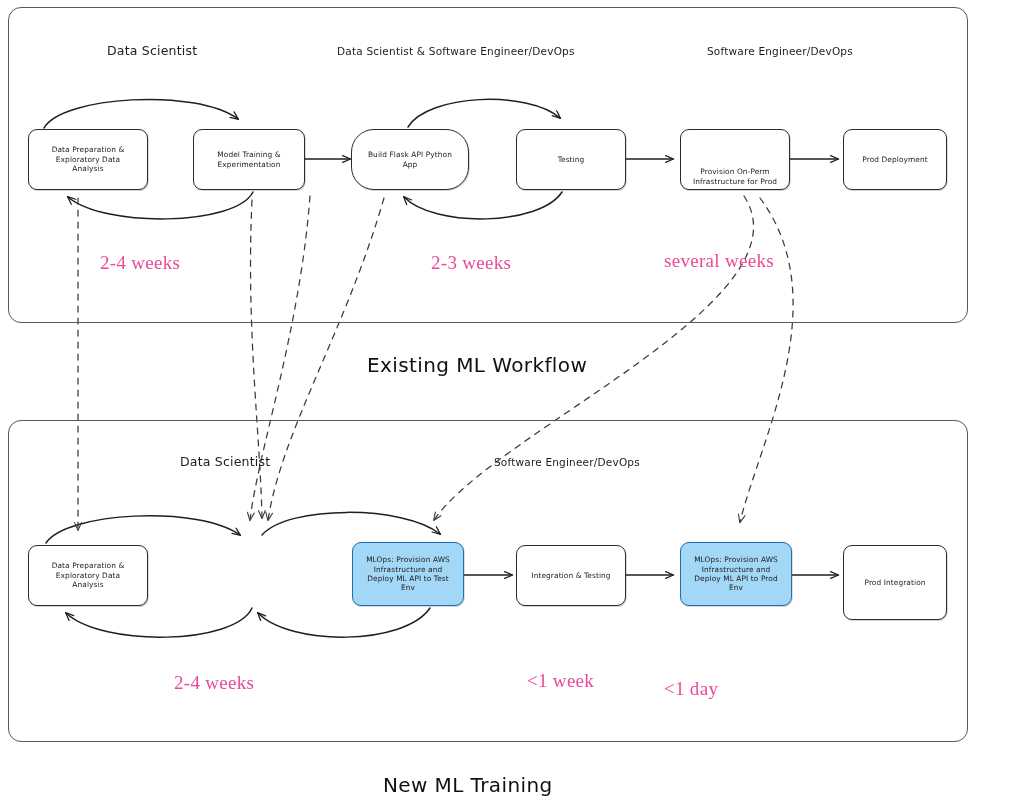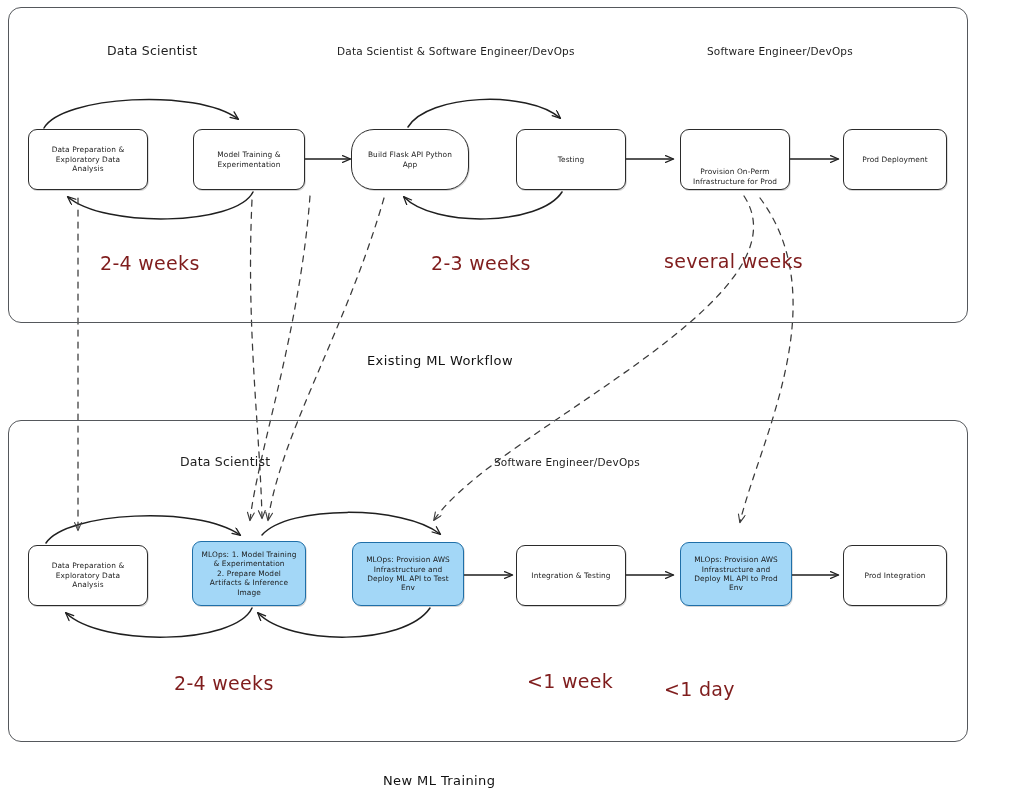--- a/index.html
+++ b/index.html
@@ -28,26 +28,26 @@
     border:1.3px solid #55585c;border-radius:13px;background:transparent;
   }
 
   .role{
     position:absolute;white-space:nowrap;color:#1d1d1d;
     font-size:12.5px;letter-spacing:.2px;
   }
   .role.sm{font-size:10.5px;}
 
   .dur{
-    position:absolute;white-space:nowrap;color:#7f1d1d;
-    font-size:19px;letter-spacing:.3px;
+    position:absolute;white-space:nowrap;color:#ec4899;
+    font-size:19px;letter-spacing:.3px;font-family:Liberation Serif, serif;
   }
   .wf-title{
     position:absolute;white-space:nowrap;color:#111;
-    font-size:13px;letter-spacing:.4px;text-align:right;
+    font-size:20px;letter-spacing:.4px;text-align:right;
   }
 </style>
 </head>
 <body>
 
 <div id="canvas">
 
   <svg class="svg-layer" viewBox="0 0 1024 810" xmlns="http://www.w3.org/2000/svg">
     <defs>
       <marker id="ah" markerWidth="11" markerHeight="11" refX="8.4" refY="4" orient="auto" markerUnits="userSpaceOnUse">
@@ -144,43 +144,36 @@
   <div class="group-box" style="left:8px;top:420px;width:960px;height:322px;"></div>
 
   <div class="role" style="left:180px;top:454px;">Data Scientist</div>
   <div class="role sm" style="left:494px;top:456px;">Software Engineer/DevOps</div>
 
   <div class="node" style="left:28px;top:545px;width:120px;height:61px;">
     <span class="lbl">Data Preparation &amp;
 Exploratory Data
 Analysis</span>
   </div>
-  <div class="node blue" style="left:192px;top:541px;width:114px;height:65px;">
-    <span class="lbl">MLOps: 1. Model Training
-&amp; Experimentation
-2. Prepare Model
-Artifacts &amp; Inference
-Image</span>
-  </div>
   <div class="node blue" style="left:352px;top:542px;width:112px;height:64px;">
     <span class="lbl">MLOps: Provision AWS
 Infrastructure and
 Deploy ML API to Test
 Env</span>
   </div>
   <div class="node" style="left:516px;top:545px;width:110px;height:61px;">
     <span class="lbl">Integration &amp; Testing</span>
   </div>
   <div class="node blue" style="left:680px;top:542px;width:112px;height:64px;">
     <span class="lbl">MLOps: Provision AWS
 Infrastructure and
 Deploy ML API to Prod
 Env</span>
   </div>
-  <div class="node" style="left:843px;top:545px;width:104px;height:61px;">
+  <div class="node" style="left:843px;top:545px;width:104px;height:75px;">
     <span class="lbl">Prod Integration</span>
   </div>
 
   <div class="dur" style="left:174px;top:672px;">2-4 weeks</div>
   <div class="dur" style="left:527px;top:670px;">&lt;1 week</div>
   <div class="dur" style="left:664px;top:670px;margin-top:8px;">&lt;1 day</div>
 
   <div class="wf-title" style="left:383px;top:773px;">New ML Training</div>
 
 </div>

